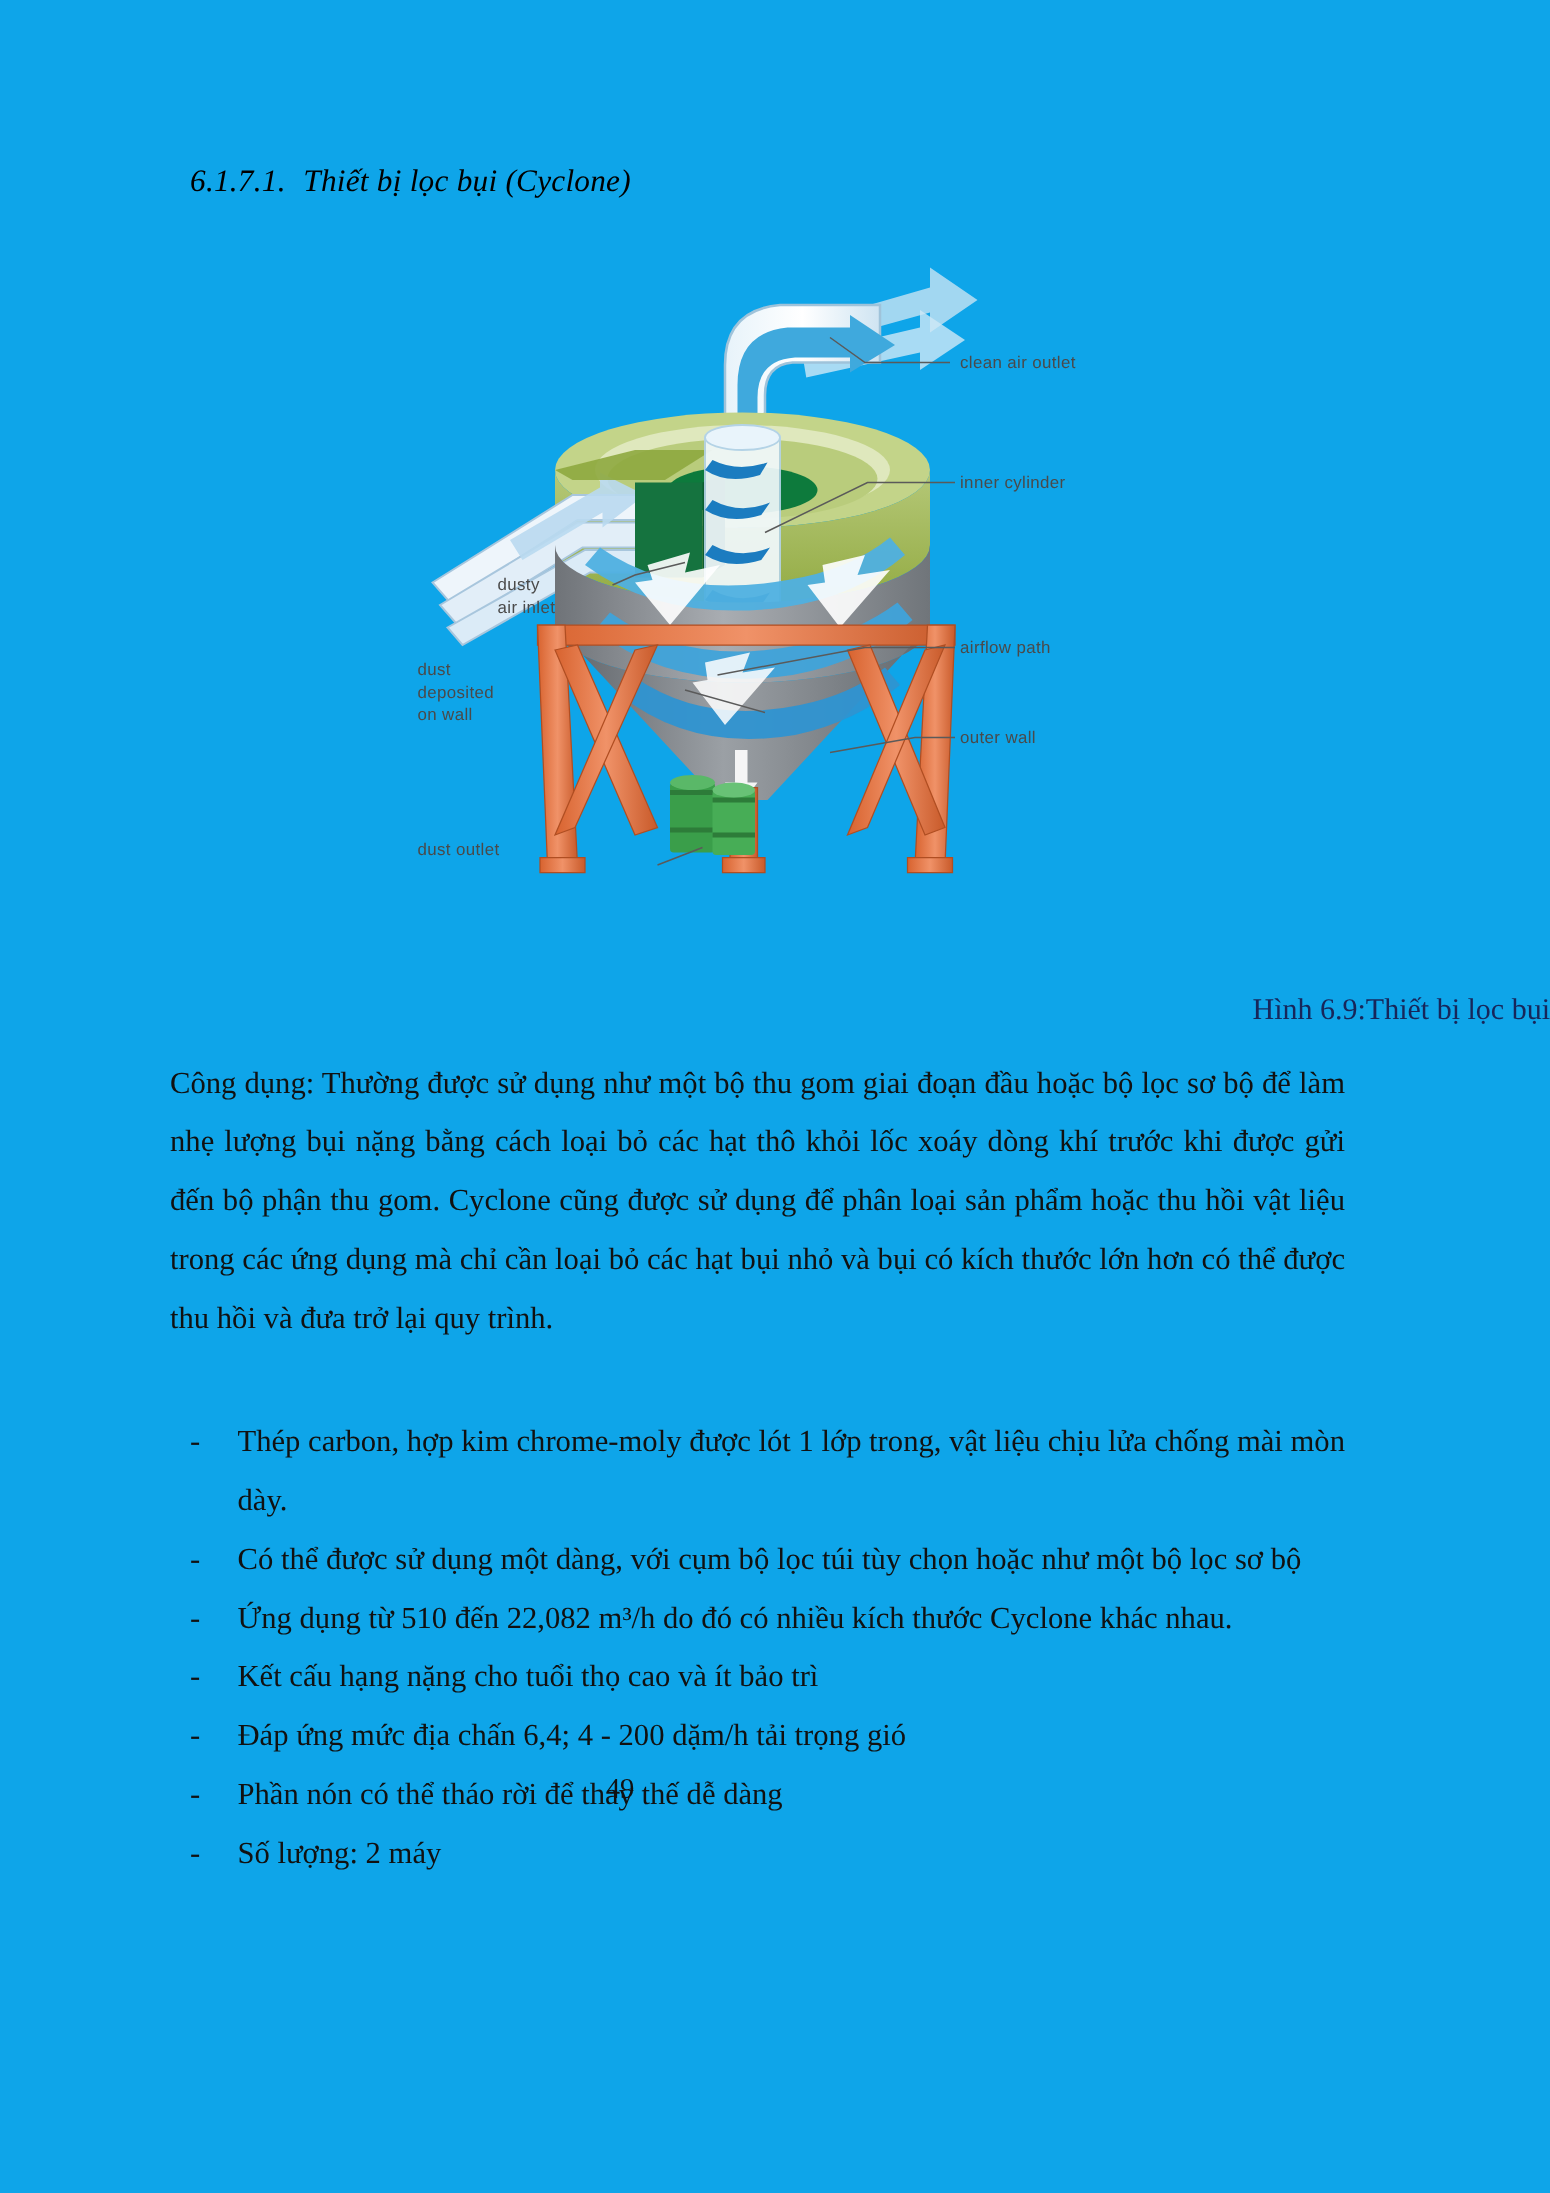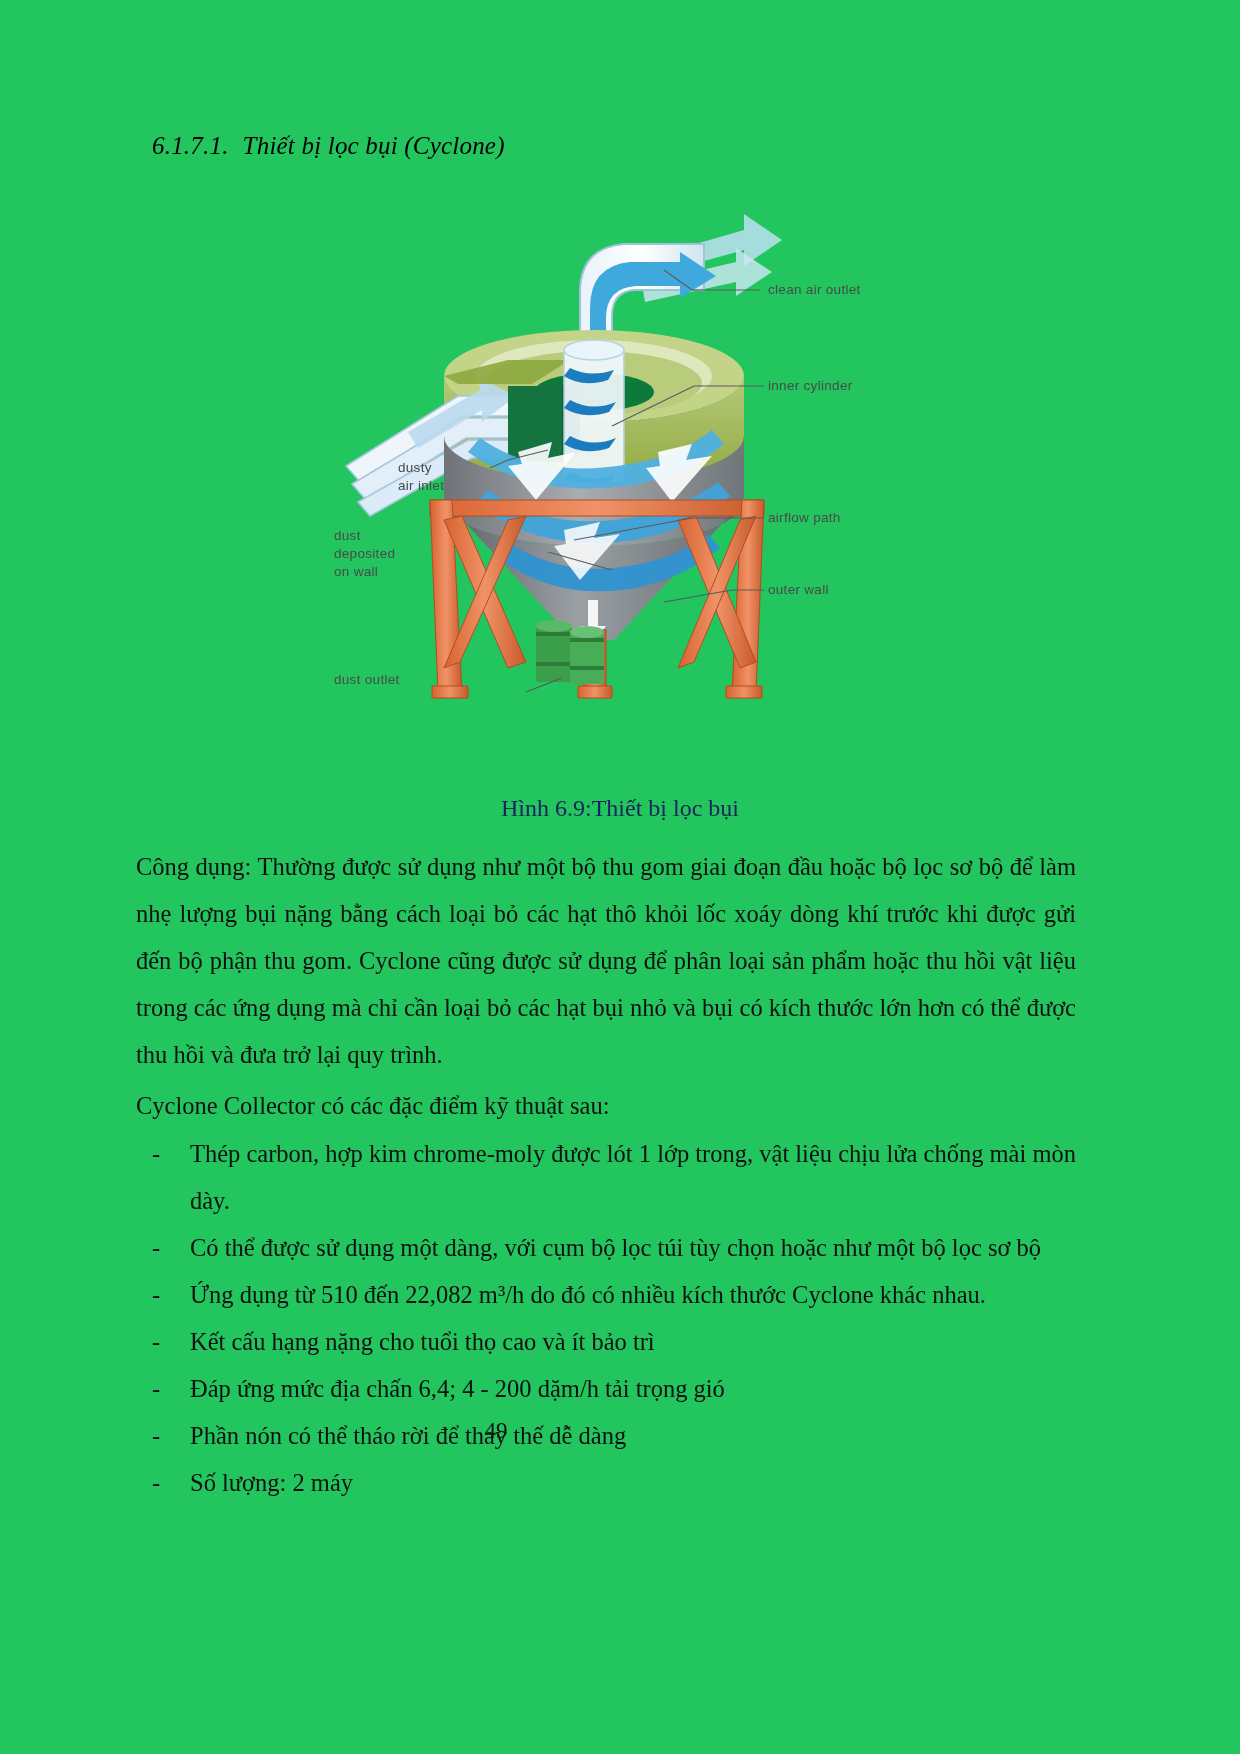--- a/index.html
+++ b/index.html
@@ -13,21 +13,21 @@
     position: relative;
     font-family: "Liberation Serif", "DejaVu Serif", serif;
     color: #000000;
     overflow: hidden;
   }
   .page {
     position: absolute;
     left: 0; top: 0;
     width: 1240px;
     height: 1754px;
-    background: #22c55e;
+    background: #0ea5e9;
   }
 
   
   .section-heading {
     position: absolute;
     left: 152px;
     top: 132px;
     font-family: "Liberation Serif", "DejaVu Serif", serif;
     font-style: italic;
     font-size: 25px;
@@ -45,21 +45,21 @@
     width: 940px;
     height: 600px;
   }
   .figure-svg { display: block; margin: 0 auto; }
 
   .fig-caption {
     position: absolute;
     left: 0;
     top: 795px;
     width: 1240px;
-    text-align: center;
+    text-align: right;
     font-size: 24px;
     color: #17265a;
     font-family: "Liberation Serif", "DejaVu Serif", serif;
   }
 
   
   .para {
     position: absolute;
     left: 136px;
     width: 940px;
@@ -264,21 +264,20 @@
       <text class="dlabel" x="22" y="376">on wall</text>
 
       <text class="dlabel" x="22" y="484">dust outlet</text>
     </svg>
   </div>
 
   <div class="fig-caption">Hình 6.9:Thiết bị lọc bụi</div>
 
   <div class="para" id="para-1">Công dụng: Thường được sử dụng như một bộ thu gom giai đoạn đầu hoặc bộ lọc sơ bộ để làm nhẹ lượng bụi nặng bằng cách loại bỏ các hạt thô khỏi lốc xoáy dòng khí trước khi được gửi đến bộ phận thu gom. Cyclone cũng được sử dụng để phân loại sản phẩm hoặc thu hồi vật liệu trong các ứng dụng mà chỉ cần loại bỏ các hạt bụi nhỏ và bụi có kích thước lớn hơn có thể được thu hồi và đưa trở lại quy trình.</div>
 
-  <div class="para" id="para-2">Cyclone Collector có các đặc điểm kỹ thuật sau:</div>
 
   <div class="bullets">
     <div class="bullet">
       <span class="dash">-</span>
       <span class="btext">Thép carbon, hợp kim chrome-moly được lót 1 lớp trong, vật liệu chịu lửa chống mài mòn dày.</span>
     </div>
     <div class="bullet">
       <span class="dash">-</span>
       <span class="btext">Có thể được sử dụng một dàng, với cụm bộ lọc túi tùy chọn hoặc như một bộ lọc sơ bộ</span>
     </div>

